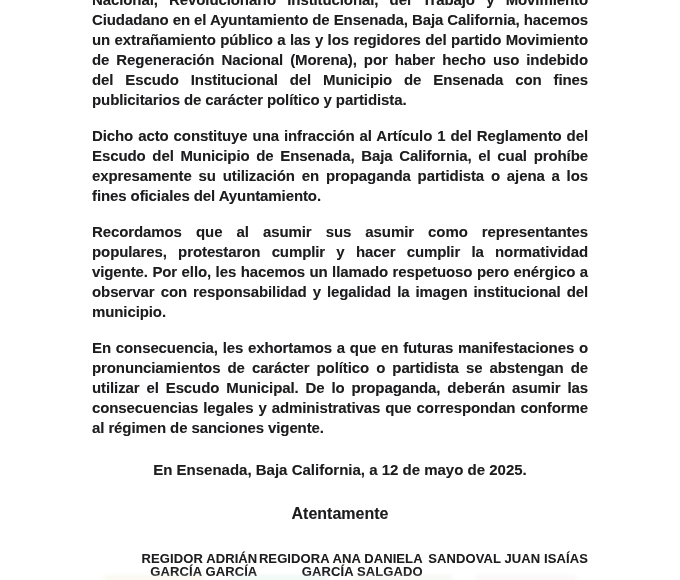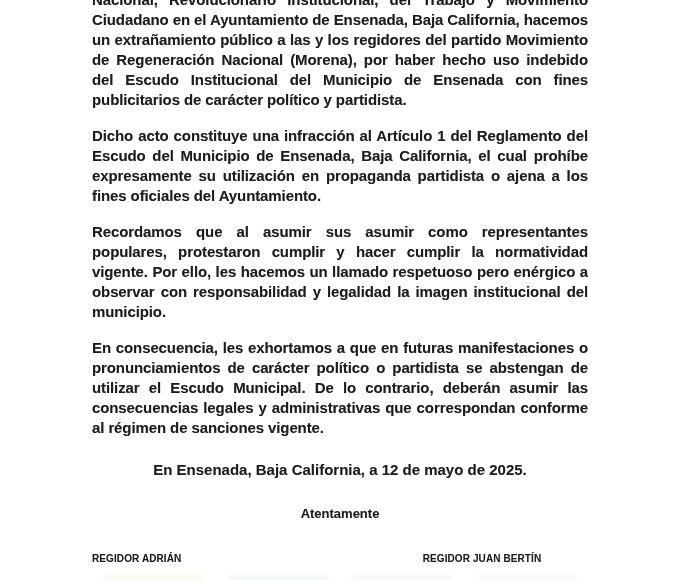--- a/index.html
+++ b/index.html
@@ -34,34 +34,34 @@
   .date-line {
     margin: 22px 0 1px 0;
     font-size: 15px;
     font-weight: 700;
     line-height: 20px;
     text-align: center;
     text-shadow: 0 0 0.4px rgba(20,20,20,0.35);
   }
   .closing {
     margin: 24px 0 0 0;
-    font-size: 13px;
+    font-size: 16px;
     font-weight: 700;
     line-height: 20px;
     text-align: center;
     text-shadow: 0 0 0.4px rgba(20,20,20,0.35);
   }
   .sig-row {
     display: flex;
     margin-top: 28px;
   }
   .sig {
     flex: 1;
-    text-align: left;
-    font-size: 10px;
+    text-align: right;
+    font-size: 13px;
     font-weight: 700;
     line-height: 13px;
     letter-spacing: 0.1px;
     text-shadow: 0 0 0.3px rgba(20,20,20,0.3);
   }
   .artifact-row {
     position: absolute;
     left: 92px;
     right: 92px;
     bottom: 0;
@@ -85,34 +85,37 @@
 
 <div class="page">
   <div class="content">
 
     <p class="para">Nacional, Revolucionario Institucional, del Trabajo y Movimiento Ciudadano en el Ayuntamiento de Ensenada, Baja California, hacemos un extrañamiento público a las y los regidores del partido Movimiento de Regeneración Nacional (Morena), por haber hecho uso indebido del Escudo Institucional del Municipio de Ensenada con fines publicitarios de carácter político y partidista.</p>
 
     <p class="para">Dicho acto constituye una infracción al Artículo 1 del Reglamento del Escudo del Municipio de Ensenada, Baja California, el cual prohíbe expresamente su utilización en propaganda partidista o ajena a los fines oficiales del Ayuntamiento.</p>
 
     <p class="para">Recordamos que al asumir sus asumir como representantes populares, protestaron cumplir y hacer cumplir la normatividad vigente. Por ello, les hacemos un llamado respetuoso pero enérgico a observar con responsabilidad y legalidad la imagen institucional del municipio.</p>
 
-    <p class="para">En consecuencia, les exhortamos a que en futuras manifestaciones o pronunciamientos de carácter político o partidista se abstengan de utilizar el Escudo Municipal. De lo contrario, deberán asumir las consecuencias legales y administrativas que correspondan conforme al régimen de sanciones vigente.</p>
+    <p class="para">En consecuencia, les exhortamos a que en futuras manifestaciones o pronunciamientos de carácter político o partidista se abstengan de utilizar el Escudo Municipal. De lo propaganda, deberán asumir las consecuencias legales y administrativas que correspondan conforme al régimen de sanciones vigente.</p>
 
     <div class="date-line">En Ensenada, Baja California, a 12 de mayo de 2025.</div>
 
     <div class="closing">Atentamente</div>
 
     <div class="sig-row">
       <div class="sig">
         <div>REGIDOR ADRIÁN</div>
+        <div>GARCÍA GARCÍA</div>
       </div>
       <div class="sig">
+        <div>REGIDORA ANA DANIELA</div>
+        <div>GARCÍA SALGADO</div>
       </div>
       <div class="sig">
-        <div>REGIDOR JUAN BERTÍN</div>
+        <div>SANDOVAL JUAN ISAÍAS</div>
       </div>
     </div>
   </div>
 
   <div class="artifact-row" id="artifact-row">
       <div class="artifact-cell">
         <div class="artifact" style="background: rgb(242, 237, 214);"></div>
       </div>
       <div class="artifact-cell">
         <div class="artifact" style="background: rgb(217, 236, 229);"></div>

